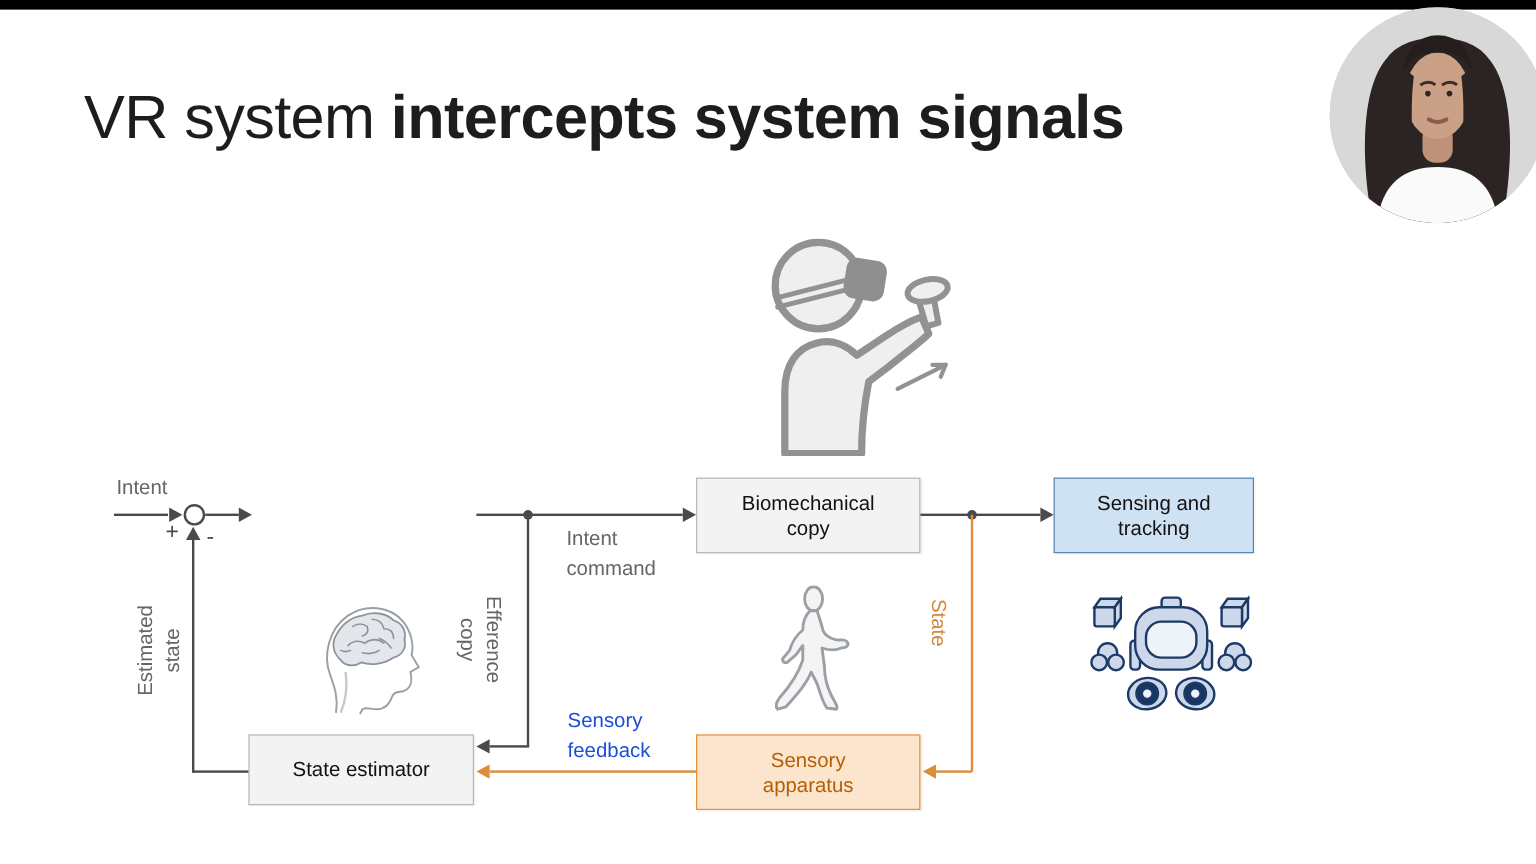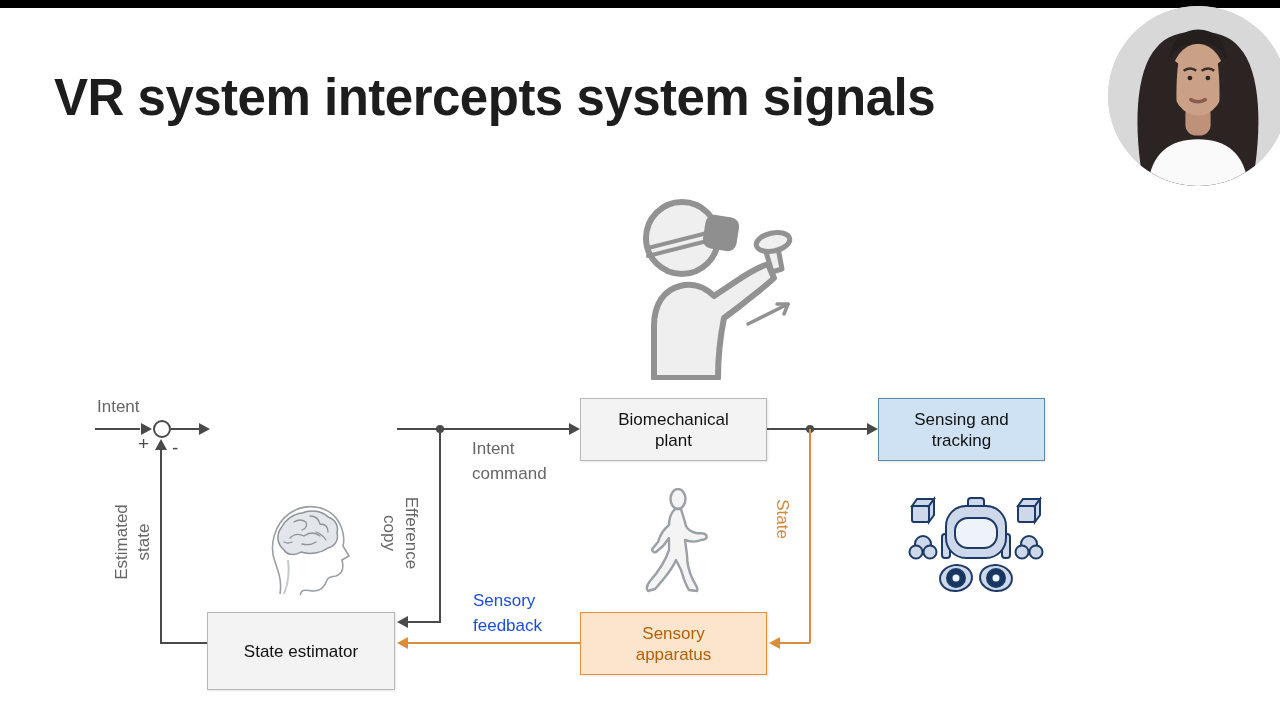--- a/index.html
+++ b/index.html
@@ -3,33 +3,33 @@
 <meta charset="utf-8">
 <style>
   * { margin:0; padding:0; box-sizing:border-box; }
   body { background:#222; }
   .stage { position:relative; width:1280px; height:720px; background:#ffffff;
            overflow:hidden; font-family:"Liberation Sans", sans-serif; }
   .letterbox-top { position:absolute; left:0; top:0; width:1280px; height:8px; background:#000; }
 
   .title { position:absolute; left:54px; top:68px; font-size:51px; color:#1d1d1d;
            letter-spacing:-0.5px; white-space:nowrap; }
-  .title .t-reg { font-weight:700; }
+  .title .t-reg { font-weight:400;margin-left:16px; }
   .title .t-bold { font-weight:700; }
 
   
   .dbox { position:absolute; display:flex; align-items:center; justify-content:center;
           text-align:center; font-size:17px; line-height:21px; color:#111;
           background:#f3f3f3; border:1px solid #b7b7b7; box-shadow:1px 1px 2px rgba(0,0,0,0.10); }
   .dbox .inner { max-width:135px; }
   .box-optimal   { left:210px; top:398px; width:187px; height:63px; }
   .box-plant     { left:580px; top:398px; width:187px; height:63px; }
   .box-sensing   { left:878px; top:398px; width:167px; height:63px;
                    background:#cfe2f3; border:1px solid #5b88ad; }
-  .box-estimator { left:207px; top:612px; width:188px; height:78px; }
+  .box-estimator { left:207px; top:612px; width:188px; height:59px; }
   .box-estimator .inner { max-width:170px; white-space:nowrap; }
   .box-sensory   { left:580px; top:612px; width:187px; height:63px;
                    background:#fce5cd; border:1.5px solid #e69138; color:#b45f06;justify-content:center; }
 
   
   .hline, .vline { position:absolute; background:#4a4a4a; }
   .hline { height:2px; } .vline { width:2px; }
   .orange.hline, .orange.vline { background:#dd8d3a; }
   .arr { position:absolute; width:0; height:0; }
   .arr-right { border-top:6px solid transparent; border-bottom:6px solid transparent; border-left:11px solid #4a4a4a; }
@@ -87,21 +87,21 @@
   <div class="arr arr-right" style="left:141px; top:423px;"></div>
 
   <div class="sumjct"></div>
   <div class="sign" style="left:138px; top:433px;">+</div>
   <div class="sign" style="left:172px; top:437px;">-</div>
 
   <div class="hline" style="left:171px; top:428px; width:28px;"></div>
   <div class="arr arr-right" style="left:199px; top:423px;"></div>
 
   <div class="dbox box-plant">
-    <div class="inner">Biomechanical plant</div>
+    <div class="inner">Biomechanical copy</div>
   </div>
   <div class="dbox box-sensing">
     <div class="inner">Sensing and tracking</div>
   </div>
   <div class="dbox box-estimator">
     <div class="inner">State estimator</div>
   </div>
   <div class="dbox box-sensory">
     <div class="inner">Sensory apparatus</div>
   </div>

